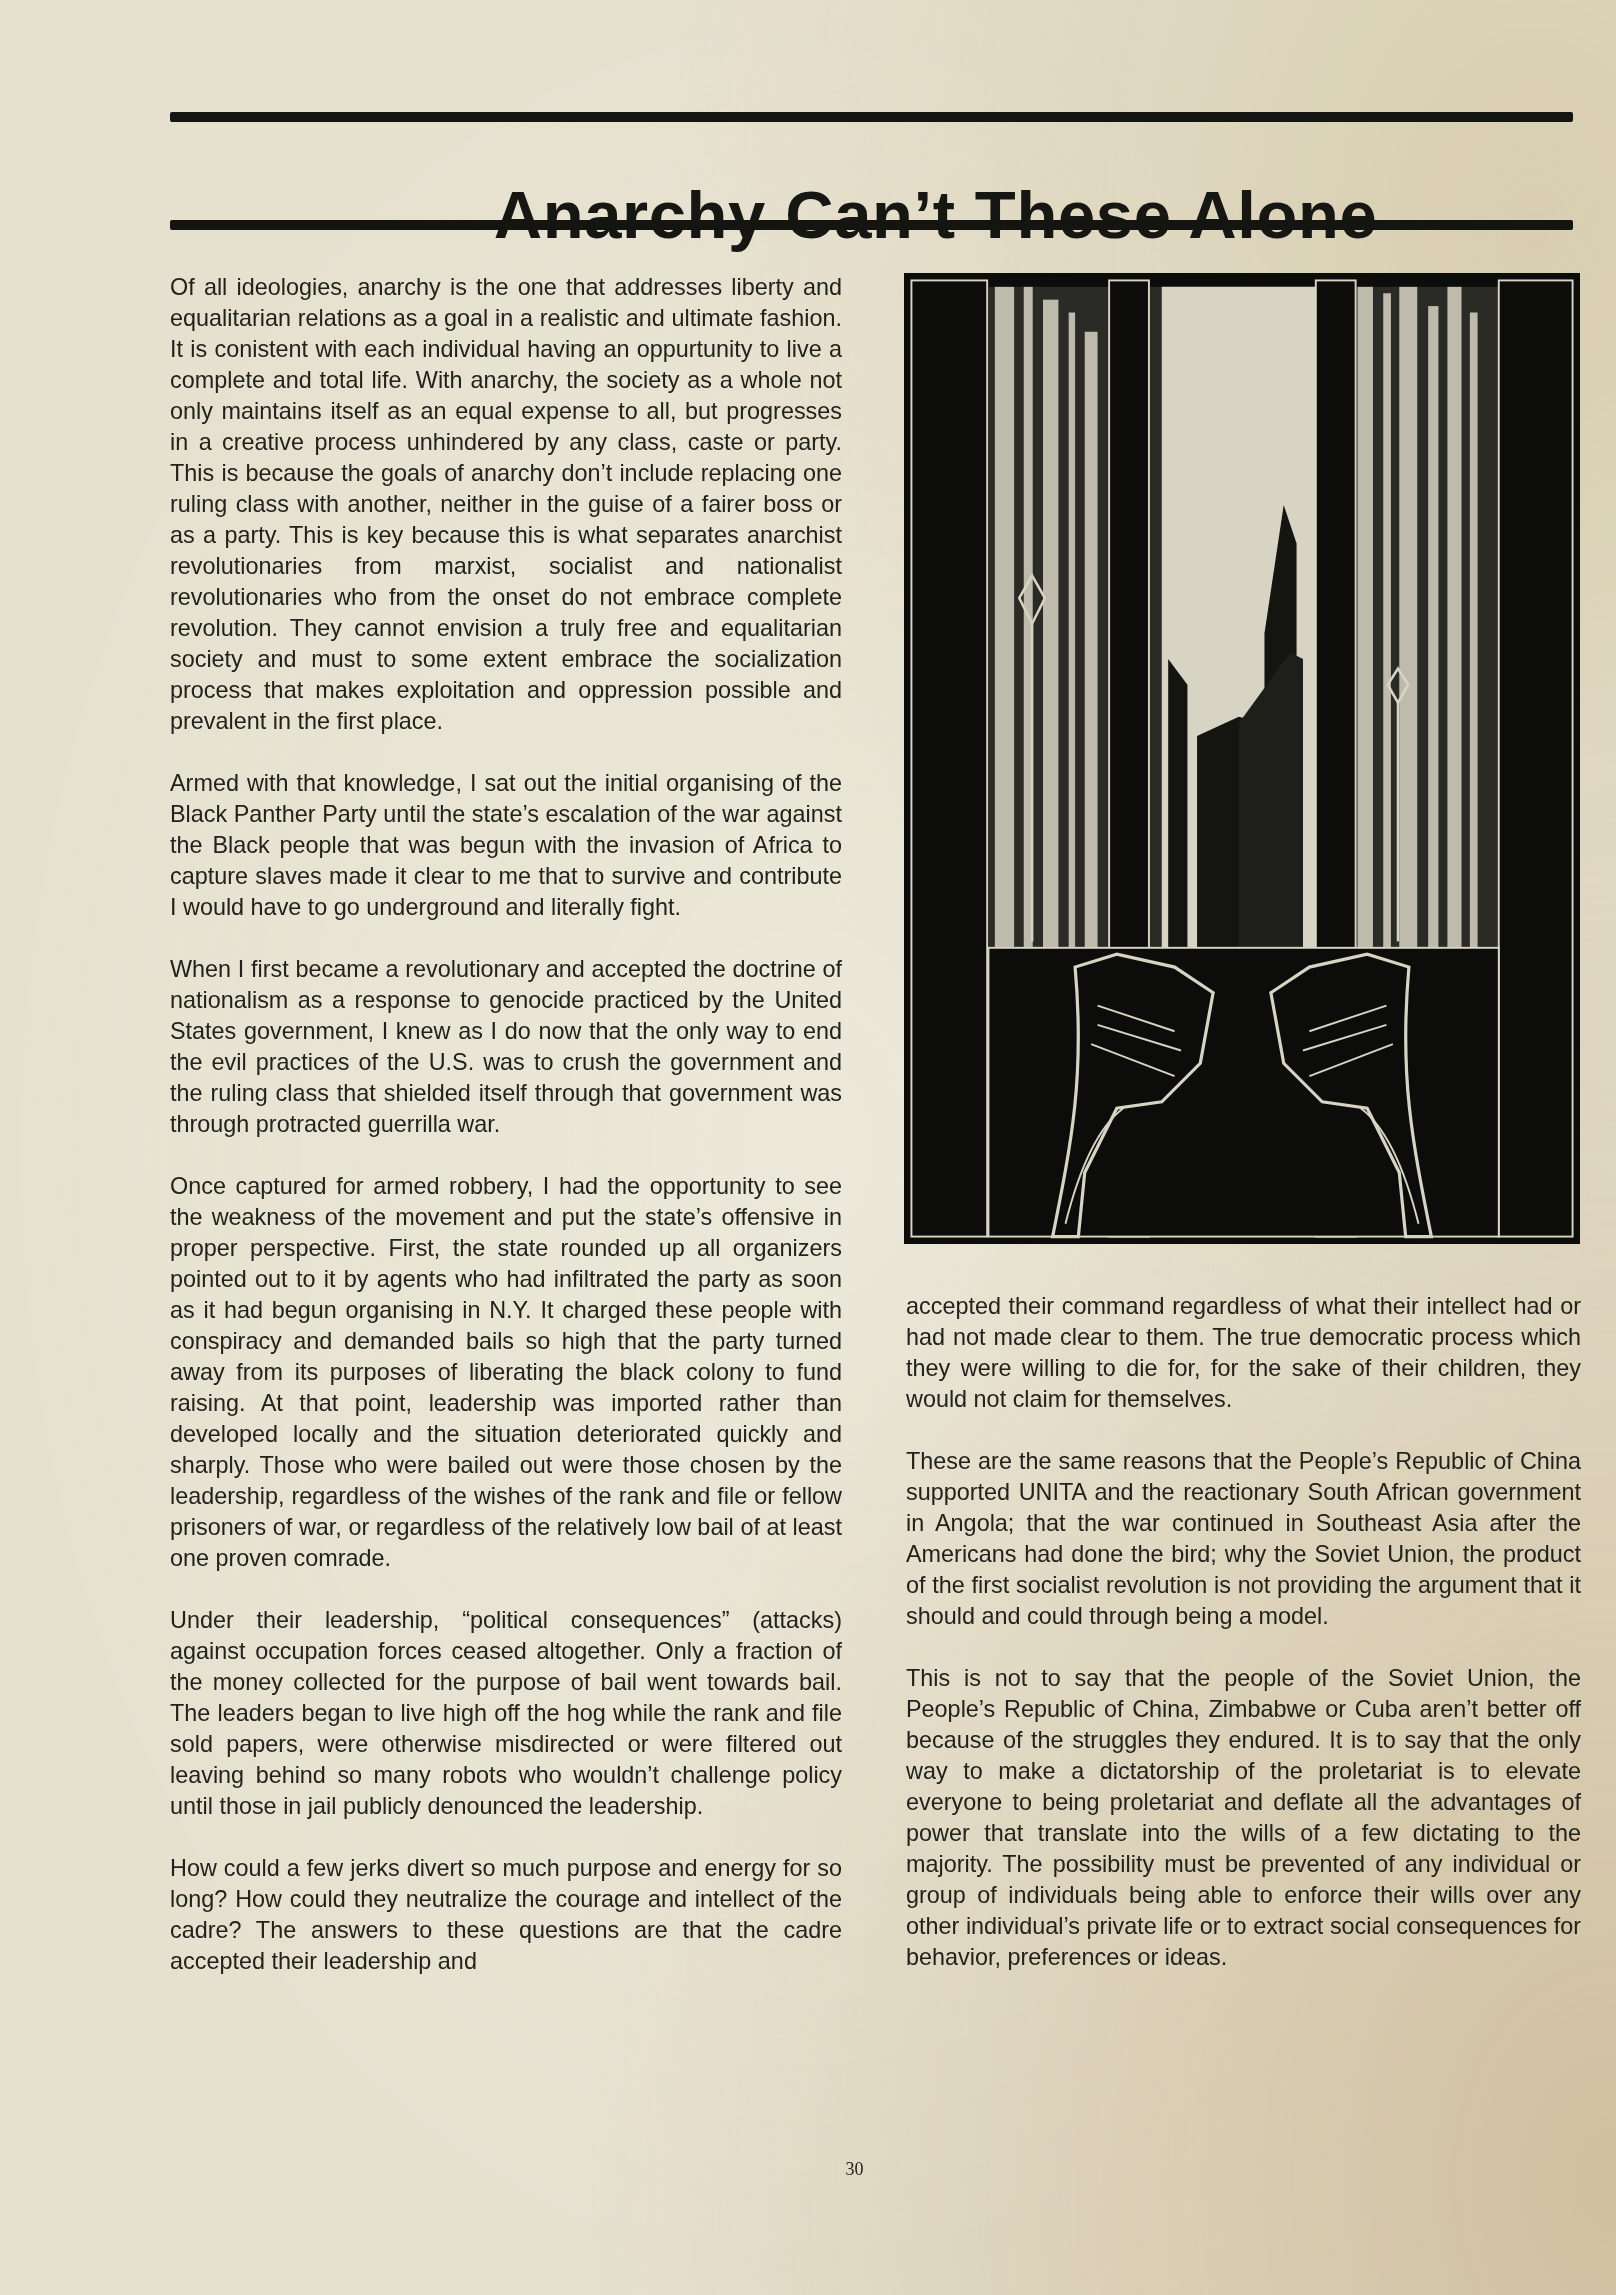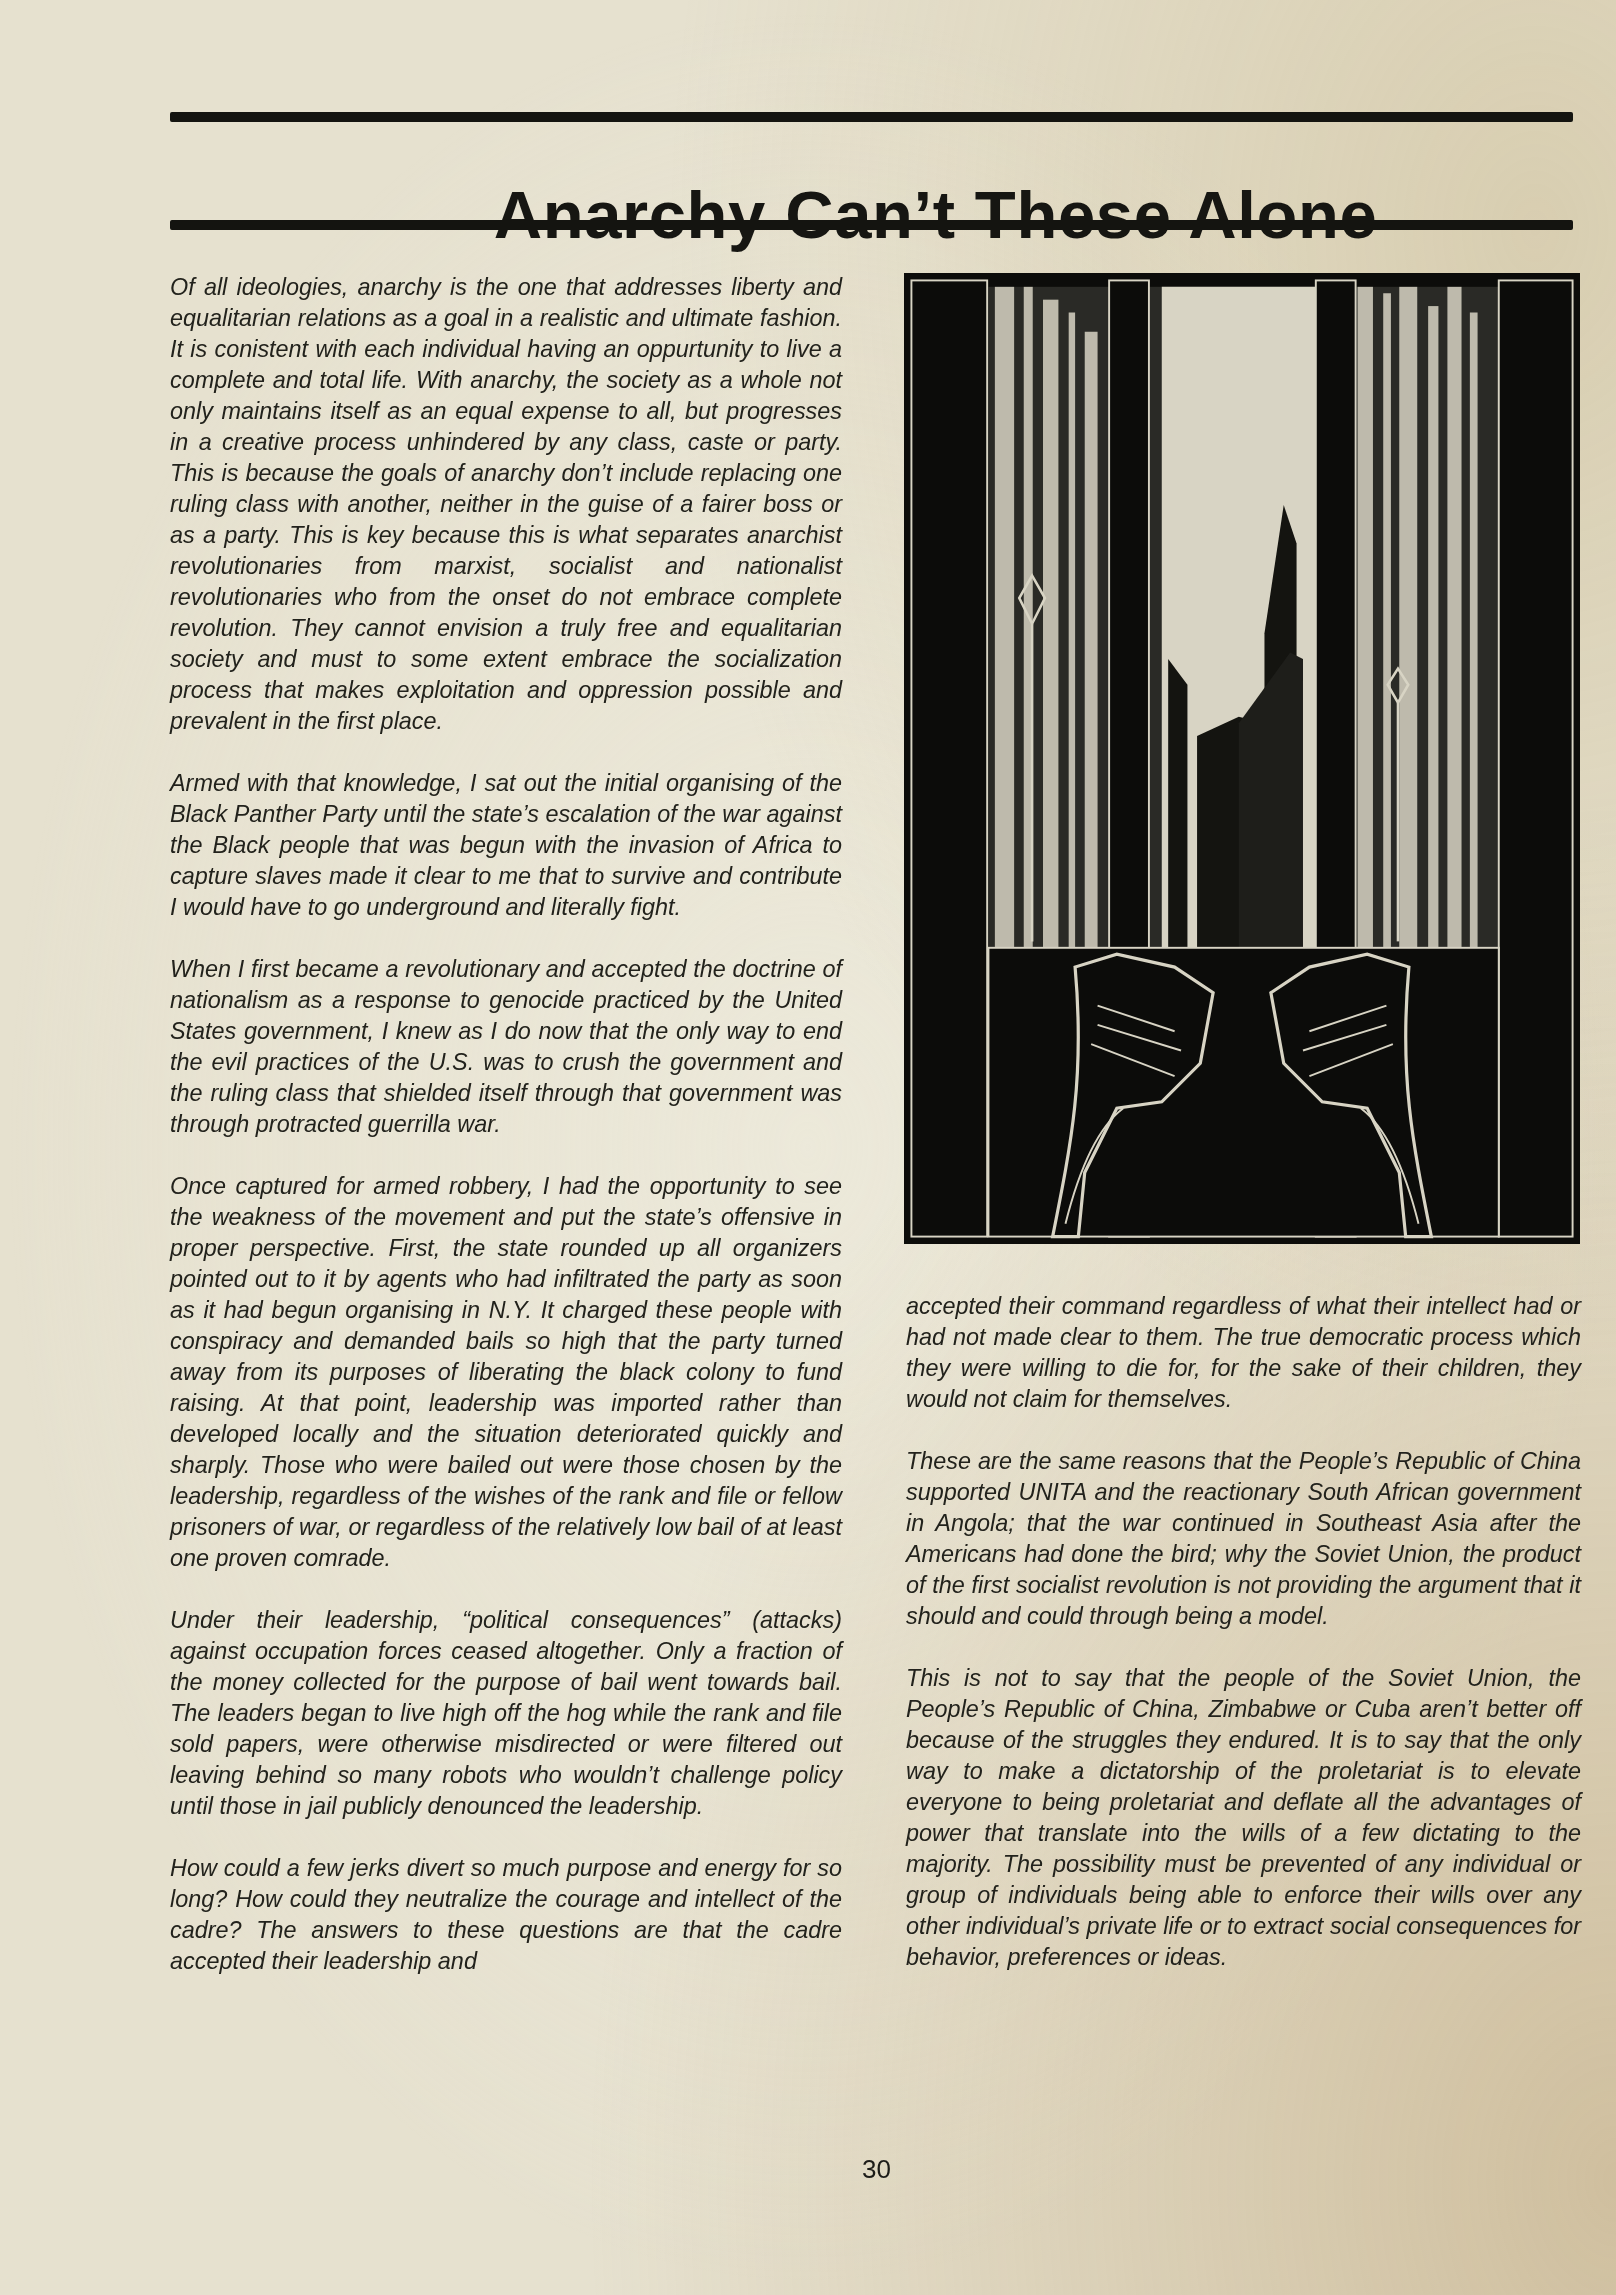--- a/index.html
+++ b/index.html
@@ -23,33 +23,33 @@
   .title {
     position: absolute; left: 170px; width: 1403px; top: 122px;
     text-align: center; font-size: 67px; line-height: 96px;
     letter-spacing: 0.6px; color: #161612;
     padding-left: 128px; box-sizing: border-box;
   }
   .col {
     position: absolute; font-size: 23.4px; line-height: 31px;
     text-align: justify; color: #22221c;
   }
-  .col p { margin: 0 0 31px 0; font-style: italic; }
+  .col p { margin: 0 0 31px 0; }
   .col p:last-child { margin-bottom: 0; }
   .col-left { left: 170px; top: 272px; width: 672px; }
   .col-right { left: 906px; top: 1271px; width: 675px; margin-top: 20px; }
   .illustration {
     position: absolute; left: 904px; top: 273px; width: 674px; height: 969px;
     background: #0c0c0a; border: 1.9px solid #0c0c0a;
   }
   .illustration svg { width: 100%; height: 100%; display: block; }
   .page-number {
-    position: absolute; left: 851px; top: 2154px; width: 51px;
-    text-align: center; font-size: 26px; line-height: 31px; color: #1c1c18;
-    font-family: Liberation Sans, sans-serif;
+    position: absolute; left: 829px; top: 2154px; width: 51px;
+    text-align: center; font-size: 18px; line-height: 31px; color: #1c1c18;
+    font-family: Liberation Serif, serif;
   }
 </style>
 </head>
 <body>
 
 <div class="rule top"></div>
 <h1 class="title">Anarchy Can’t These Alone</h1>
 <div class="rule bottom"></div>
 
 <div class="col col-left">

